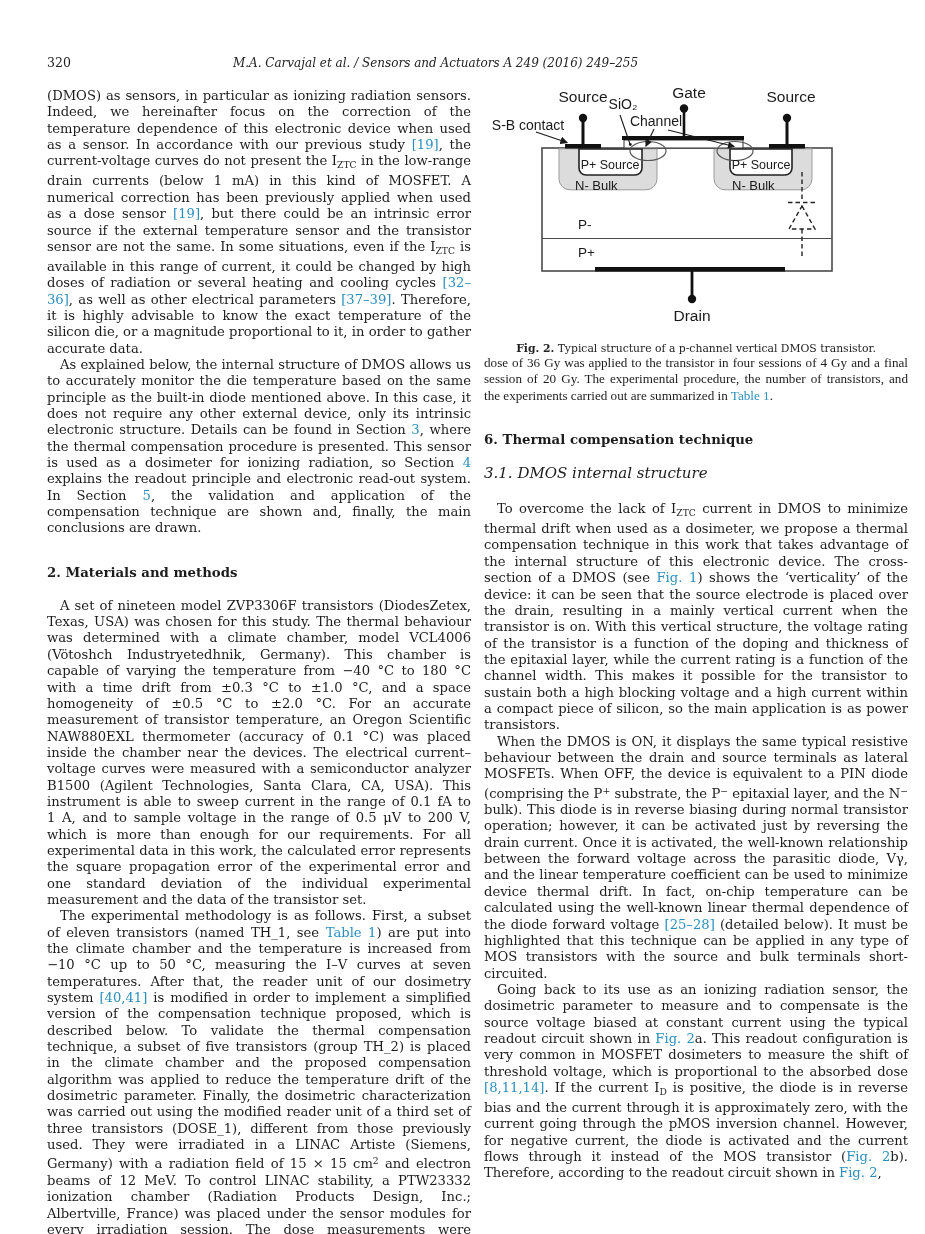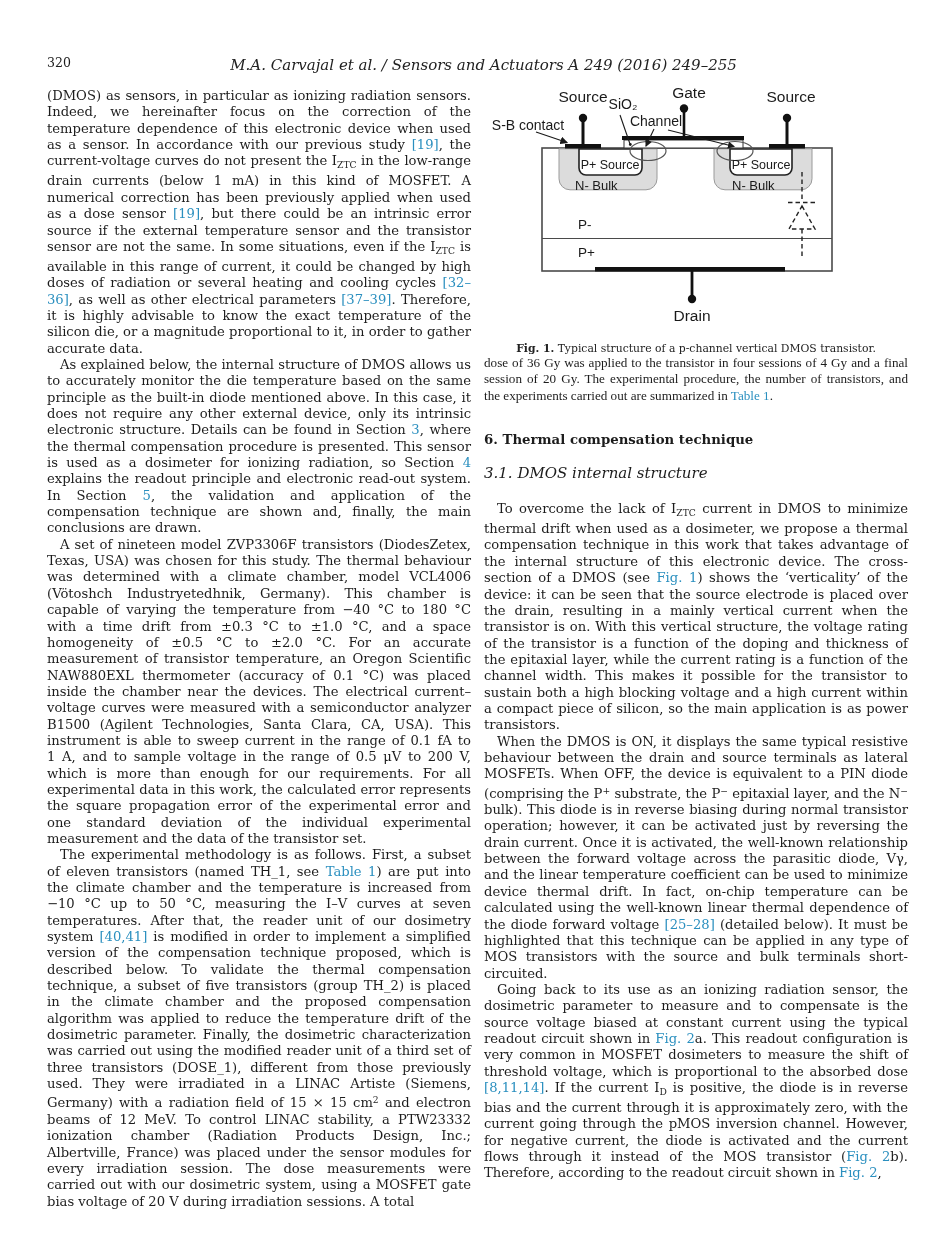--- a/index.html
+++ b/index.html
@@ -4,21 +4,21 @@
 <style>
   :root{ --link:#2a8fbf; --ink:#1c1c1c; }
   html,body{margin:0;padding:0;}
   body{
     width:925px;height:1234px;position:relative;background:#ffffff;
     font-family:"DejaVu Serif", serif;color:var(--ink);
     -webkit-font-smoothing:antialiased;overflow:hidden;
   }
   .pagenum{position:absolute;left:47px;top:55px;font-size:12.5px;}
   .runhead{position:absolute;left:0;top:56px;width:871px;text-align:center;
-    font-style:italic;font-size:15px;color:#222;margin-left:48px;}
+    font-style:italic;font-size:12px;color:#222;}
   .col{position:absolute;width:424px;}
   .col-left{left:47px;top:88px;}
   .col-right{left:484px;top:85px;}
   p.body{font-size:13.15px;line-height:16.35px;text-align:justify;margin:0;}
   p.ind{text-indent:13px;}
   h2.sec{font-size:13.3px;line-height:17px;margin:27px 0 17px 0;font-weight:bold;}
   h3.subsec{font-size:15px;line-height:17px;margin:0 0 19px 0;font-weight:normal;font-style:italic;}
   .r-link{color:var(--link);}
   .r-sub{font-size:70%;vertical-align:-0.3em;}
   .r-sup{font-size:70%;vertical-align:0.45em;}
@@ -32,20 +32,21 @@
 </style>
 </head>
 <body>
 
 <div class="pagenum">320</div>
 <div class="runhead">M.A. Carvajal et al. / Sensors and Actuators A 249 (2016) 249–255</div>
 
 <div class="col col-left">
   <p class="body"><span>(DMOS) as sensors, in particular as ionizing radiation sensors. Indeed, we hereinafter focus on the correction of the temperature dependence of this electronic device when used as a sensor. In accordance with our previous study </span><span class="r-link">[19]</span><span>, the current-voltage curves do not present the I</span><span class="r-sub">ZTC</span><span> in the low-range drain currents (below 1&nbsp;mA) in this kind of MOSFET. A numerical correction has been previously applied when used as a dose sensor </span><span class="r-link">[19]</span><span>, but there could be an intrinsic error source if the external temperature sensor and the transistor sensor are not the same. In some situations, even if the I</span><span class="r-sub">ZTC</span><span> is available in this range of current, it could be changed by high doses of radiation or several heating and cooling cycles </span><span class="r-link">[32–36]</span><span>, as well as other electrical parameters </span><span class="r-link">[37–39]</span><span>. Therefore, it is highly advisable to know the exact temperature of the silicon die, or a magnitude proportional to it, in order to gather accurate data.</span></p>
   <p class="body ind"><span>As explained below, the internal structure of DMOS allows us to accurately monitor the die temperature based on the same principle as the built-in diode mentioned above. In this case, it does not require any other external device, only its intrinsic electronic structure. Details can be found in Section </span><span class="r-link">3</span><span>, where the thermal compensation procedure is presented. This sensor is used as a dosimeter for ionizing radiation, so Section </span><span class="r-link">4</span><span> explains the readout principle and electronic read-out system. In Section </span><span class="r-link">5</span><span>, the validation and application of the compensation technique are shown and, finally, the main conclusions are drawn.</span></p>
+  <h2 class="sec">2.  Materials and methods</h2>
   <p class="body ind"><span>A set of nineteen model ZVP3306F transistors (DiodesZetex, Texas, USA) was chosen for this study. The thermal behaviour was determined with a climate chamber, model VCL4006 (Vötoshch Industryetedhnik, Germany). This chamber is capable of varying the temperature from −40&nbsp;°C to 180&nbsp;°C with a time drift from ±0.3&nbsp;°C to ±1.0&nbsp;°C, and a space homogeneity of ±0.5&nbsp;°C to ±2.0&nbsp;°C. For an accurate measurement of transistor temperature, an Oregon Scientific NAW880EXL thermometer (accuracy of 0.1&nbsp;°C) was placed inside the chamber near the devices. The electrical current–voltage curves were measured with a semiconductor analyzer B1500 (Agilent Technologies, Santa Clara, CA, USA). This instrument is able to sweep current in the range of 0.1&nbsp;fA to 1&nbsp;A, and to sample voltage in the range of 0.5&nbsp;μV to 200&nbsp;V, which is more than enough for our requirements. For all experimental data in this work, the calculated error represents the square propagation error of the experimental error and one standard deviation of the individual experimental measurement and the data of the transistor set.</span></p>
   <p class="body ind"><span>The experimental methodology is as follows. First, a subset of eleven transistors (named TH_1, see </span><span class="r-link">Table 1</span><span>) are put into the climate chamber and the temperature is increased from −10&nbsp;°C up to 50&nbsp;°C, measuring the I–V curves at seven temperatures. After that, the reader unit of our dosimetry system </span><span class="r-link">[40,41]</span><span> is modified in order to implement a simplified version of the compensation technique proposed, which is described below. To validate the thermal compensation technique, a subset of five transistors (group TH_2) is placed in the climate chamber and the proposed compensation algorithm was applied to reduce the temperature drift of the dosimetric parameter. Finally, the dosimetric characterization was carried out using the modified reader unit of a third set of three transistors (DOSE_1), different from those previously used. They were irradiated in a LINAC Artiste (Siemens, Germany) with a radiation field of 15&nbsp;×&nbsp;15&nbsp;cm</span><span class="r-sup">2</span><span> and electron beams of 12&nbsp;MeV. To control LINAC stability, a PTW23332 ionization chamber (Radiation Products Design, Inc.; Albertville, France) was placed under the sensor modules for every irradiation session. The dose measurements were carried out with our dosimetric system, using a MOSFET gate bias voltage of 20&nbsp;V during irradiation sessions. A total</span></p>
 </div>
 
 <div class="col col-right">
   <div class="figwrap">
     <svg class="fig" viewBox="0 0 424 252" width="424" height="252">
       <defs>
         <marker id="arr" viewBox="0 0 10 10" refX="8.5" refY="5" markerWidth="6.5" markerHeight="6.5" orient="auto">
           <path d="M0,0 L10,5 L0,10 z" fill="#1a1a1a"></path>
@@ -102,21 +103,21 @@
       <text x="172" y="41" text-anchor="middle" font-size="14">Channel</text>
       <text x="44" y="45" text-anchor="middle" font-size="14">S-B  contact</text>
       <text x="126" y="84" text-anchor="middle" font-size="12.5">P+ Source</text>
       <text x="277" y="84" text-anchor="middle" font-size="12.5">P+ Source</text>
       <text x="91" y="105" font-size="13">N-  Bulk</text>
       <text x="248" y="105" font-size="13">N-  Bulk</text>
       <text x="94" y="144" font-size="13.5">P-</text>
       <text x="94" y="172" font-size="13.5">P+</text>
       <text x="208" y="236" text-anchor="middle" font-size="15.5">Drain</text>
     </svg>
-    <div class="caption"><span class="r-bold">Fig. 1.</span><span>  Typical structure of a p-channel vertical DMOS transistor.</span></div>
+    <div class="caption"><span class="r-bold">Fig. 2.</span><span>  Typical structure of a p-channel vertical DMOS transistor.</span></div>
   </div>
 
   <p class="body p0"><span>dose of 36&nbsp;Gy was applied to the transistor in four sessions of 4&nbsp;Gy and a final session of 20&nbsp;Gy. The experimental procedure, the number of transistors, and the experiments carried out are summarized in </span><span class="r-link">Table 1</span><span>.</span></p>
   <h2 class="sec h2-right">6.  Thermal compensation technique</h2>
   <h3 class="subsec">3.1.  DMOS internal structure</h3>
   <p class="body ind"><span>To overcome the lack of I</span><span class="r-sub">ZTC</span><span> current in DMOS to minimize thermal drift when used as a dosimeter, we propose a thermal compensation technique in this work that takes advantage of the internal structure of this electronic device. The cross-section of a DMOS (see </span><span class="r-link">Fig. 1</span><span>) shows the ‘verticality’ of the device: it can be seen that the source electrode is placed over the drain, resulting in a mainly vertical current when the transistor is on. With this vertical structure, the voltage rating of the transistor is a function of the doping and thickness of the epitaxial layer, while the current rating is a function of the channel width. This makes it possible for the transistor to sustain both a high blocking voltage and a high current within a compact piece of silicon, so the main application is as power transistors.</span></p>
   <p class="body ind"><span>When the DMOS is ON, it displays the same typical resistive behaviour between the drain and source terminals as lateral MOSFETs. When OFF, the device is equivalent to a PIN diode (comprising the P</span><span class="r-sup">+</span><span> substrate, the P</span><span class="r-sup">−</span><span> epitaxial layer, and the N</span><span class="r-sup">−</span><span> bulk). This diode is in reverse biasing during normal transistor operation; however, it can be activated just by reversing the drain current. Once it is activated, the well-known relationship between the forward voltage across the parasitic diode, Vγ, and the linear temperature coefficient can be used to minimize device thermal drift. In fact, on-chip temperature can be calculated using the well-known linear thermal dependence of the diode forward voltage </span><span class="r-link">[25–28]</span><span> (detailed below). It must be highlighted that this technique can be applied in any type of MOS transistors with the source and bulk terminals short-circuited.</span></p>
   <p class="body ind"><span>Going back to its use as an ionizing radiation sensor, the dosimetric parameter to measure and to compensate is the source voltage biased at constant current using the typical readout circuit shown in </span><span class="r-link">Fig. 2</span><span>a. This readout configuration is very common in MOSFET dosimeters to measure the shift of threshold voltage, which is proportional to the absorbed dose </span><span class="r-link">[8,11,14]</span><span>. If the current I</span><span class="r-sub">D</span><span> is positive, the diode is in reverse bias and the current through it is approximately zero, with the current going through the pMOS inversion channel. However, for negative current, the diode is activated and the current flows through it instead of the MOS transistor (</span><span class="r-link">Fig. 2</span><span>b). Therefore, according to the readout circuit shown in </span><span class="r-link">Fig. 2</span><span>,</span></p>
 </div>
 

